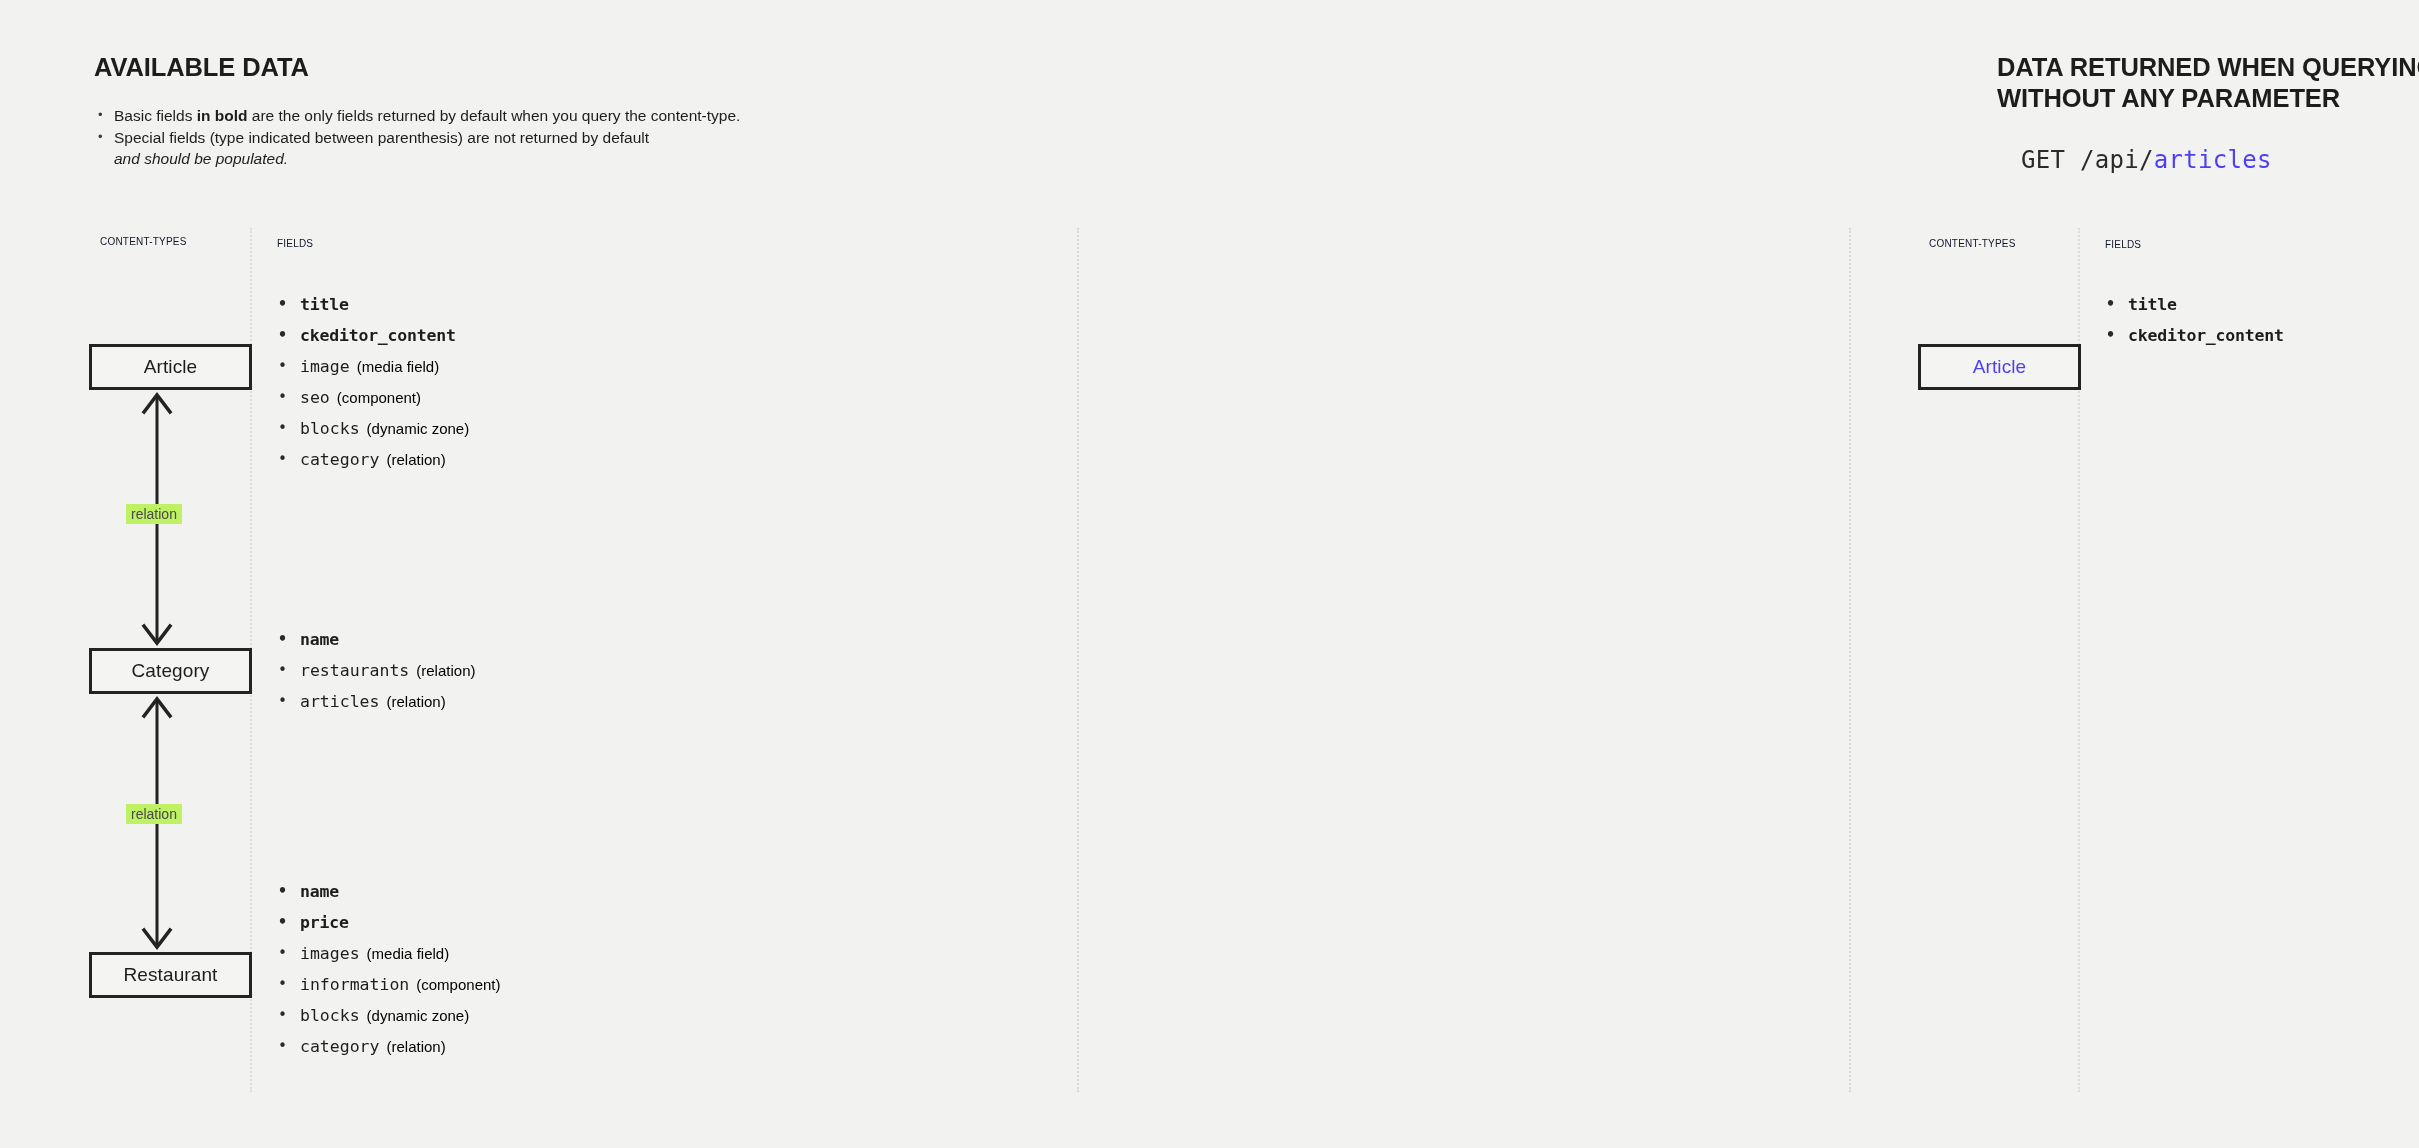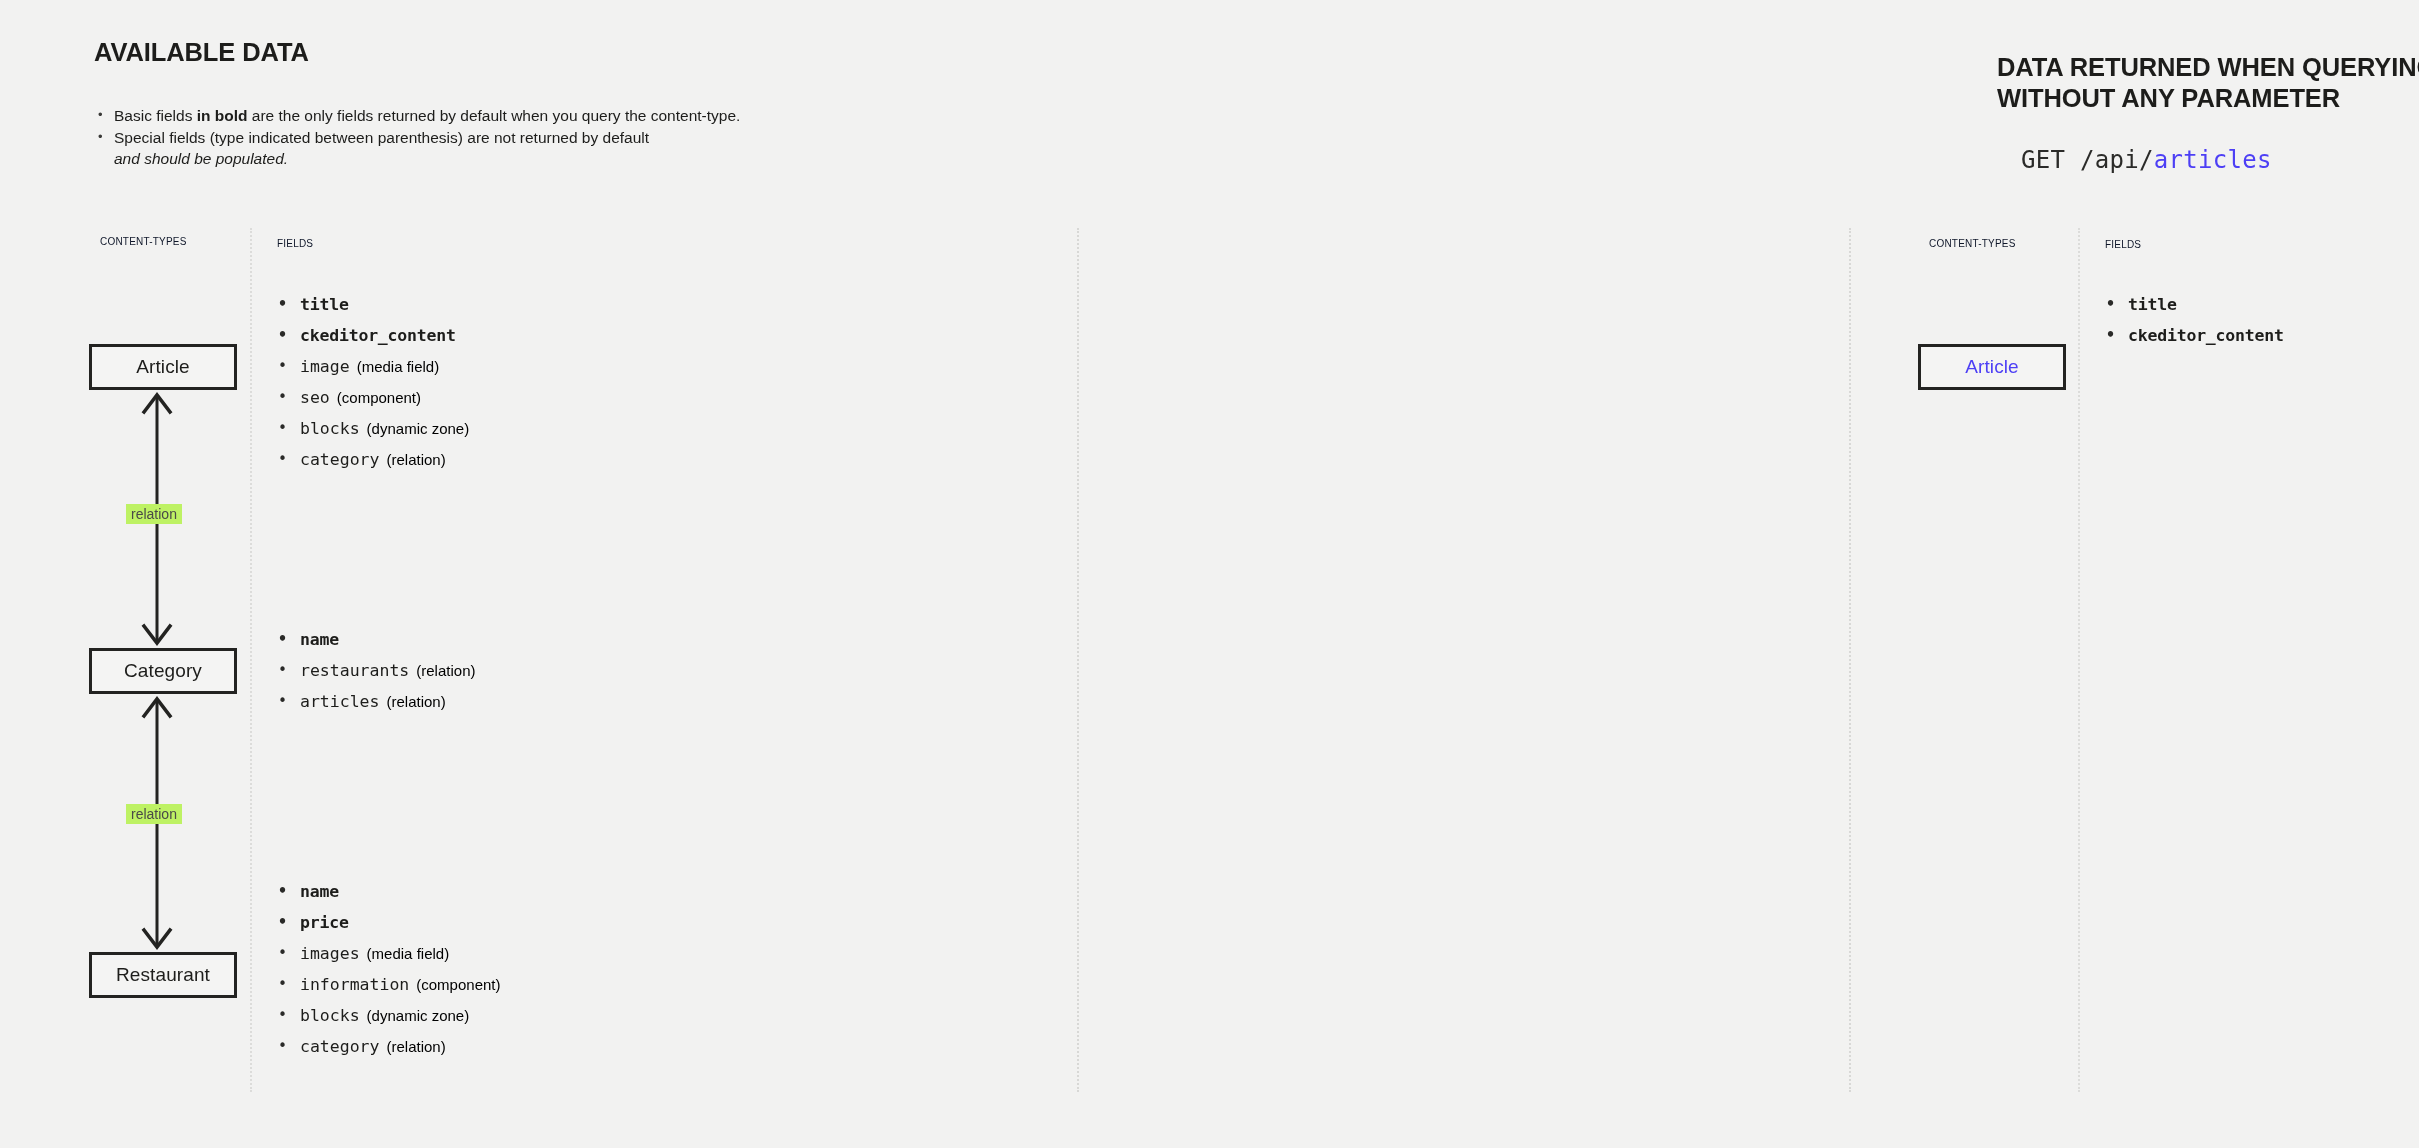--- a/index.html
+++ b/index.html
@@ -32,21 +32,21 @@
   
   .heading {
     position: absolute;
     font-weight: bold;
     font-size: 25.5px;
     letter-spacing: -0.1px;
     line-height: 31px;
     color: #1d1d1b;
     white-space: pre-line;
   }
-  #head-1 { left: 94px;  top: 37px; width: 860px; }
+  #head-1 { left: 94px;  top: 52px; width: 860px; }
   #head-2 { left: 919px; top: 52px; width: 700px; }
 
   
   .notes {
     position: absolute; left: 94px; top: 105px; width: 760px;
     font-size: 15.5px; color: #1d1d1b; line-height: 21.5px;
   }
   .notes .note { position: relative; padding-left: 20px; }
   .notes .note::before {
     content: "\2022"; position: absolute; left: 4px; top: -1px;
@@ -80,21 +80,21 @@
 
   
   .inner-divider {
     position: absolute; width: 0;
     border-left: 2px dotted #dcdcda;
   }
 
   
   .entity-box {
     position: absolute;
-    width: 148px; height: 46px;
+    width: 163px; height: 46px;
     border: 3px solid #232321;
     background: #f4f4f3;
     display: flex; align-items: center; justify-content: center;
     font-size: 19px;
     color: #1d1d1b;
     letter-spacing: 0.1px;
   }
   .entity-box.blue { color: #4d3ff5; }
 
   

